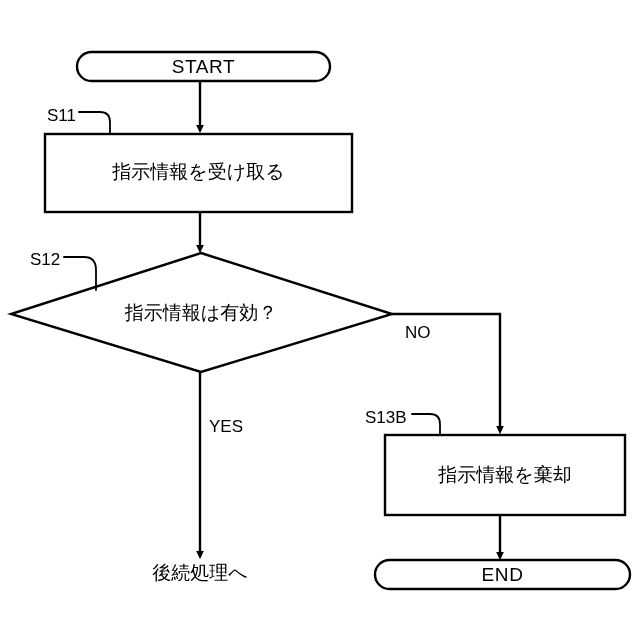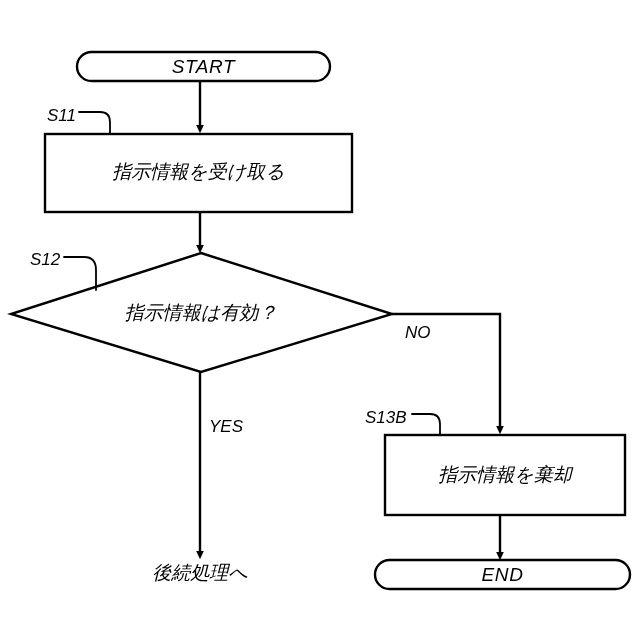--- a/index.html
+++ b/index.html
@@ -12,21 +12,20 @@
     width: 640px;
     height: 640px;
     overflow: hidden;
     font-family: "Liberation Sans", "DejaVu Sans", sans-serif;
   }
   #flowchart-canvas {
     position: relative;
     width: 552px;
     height: 640px;
     background: #ffffff;
-    font-style: italic;
   }
   svg.diagram {
     position: absolute;
     top: 0;
     left: 0;
     width: 640px;
     height: 640px;
   }
   .shape-outline {
     fill: #ffffff;

